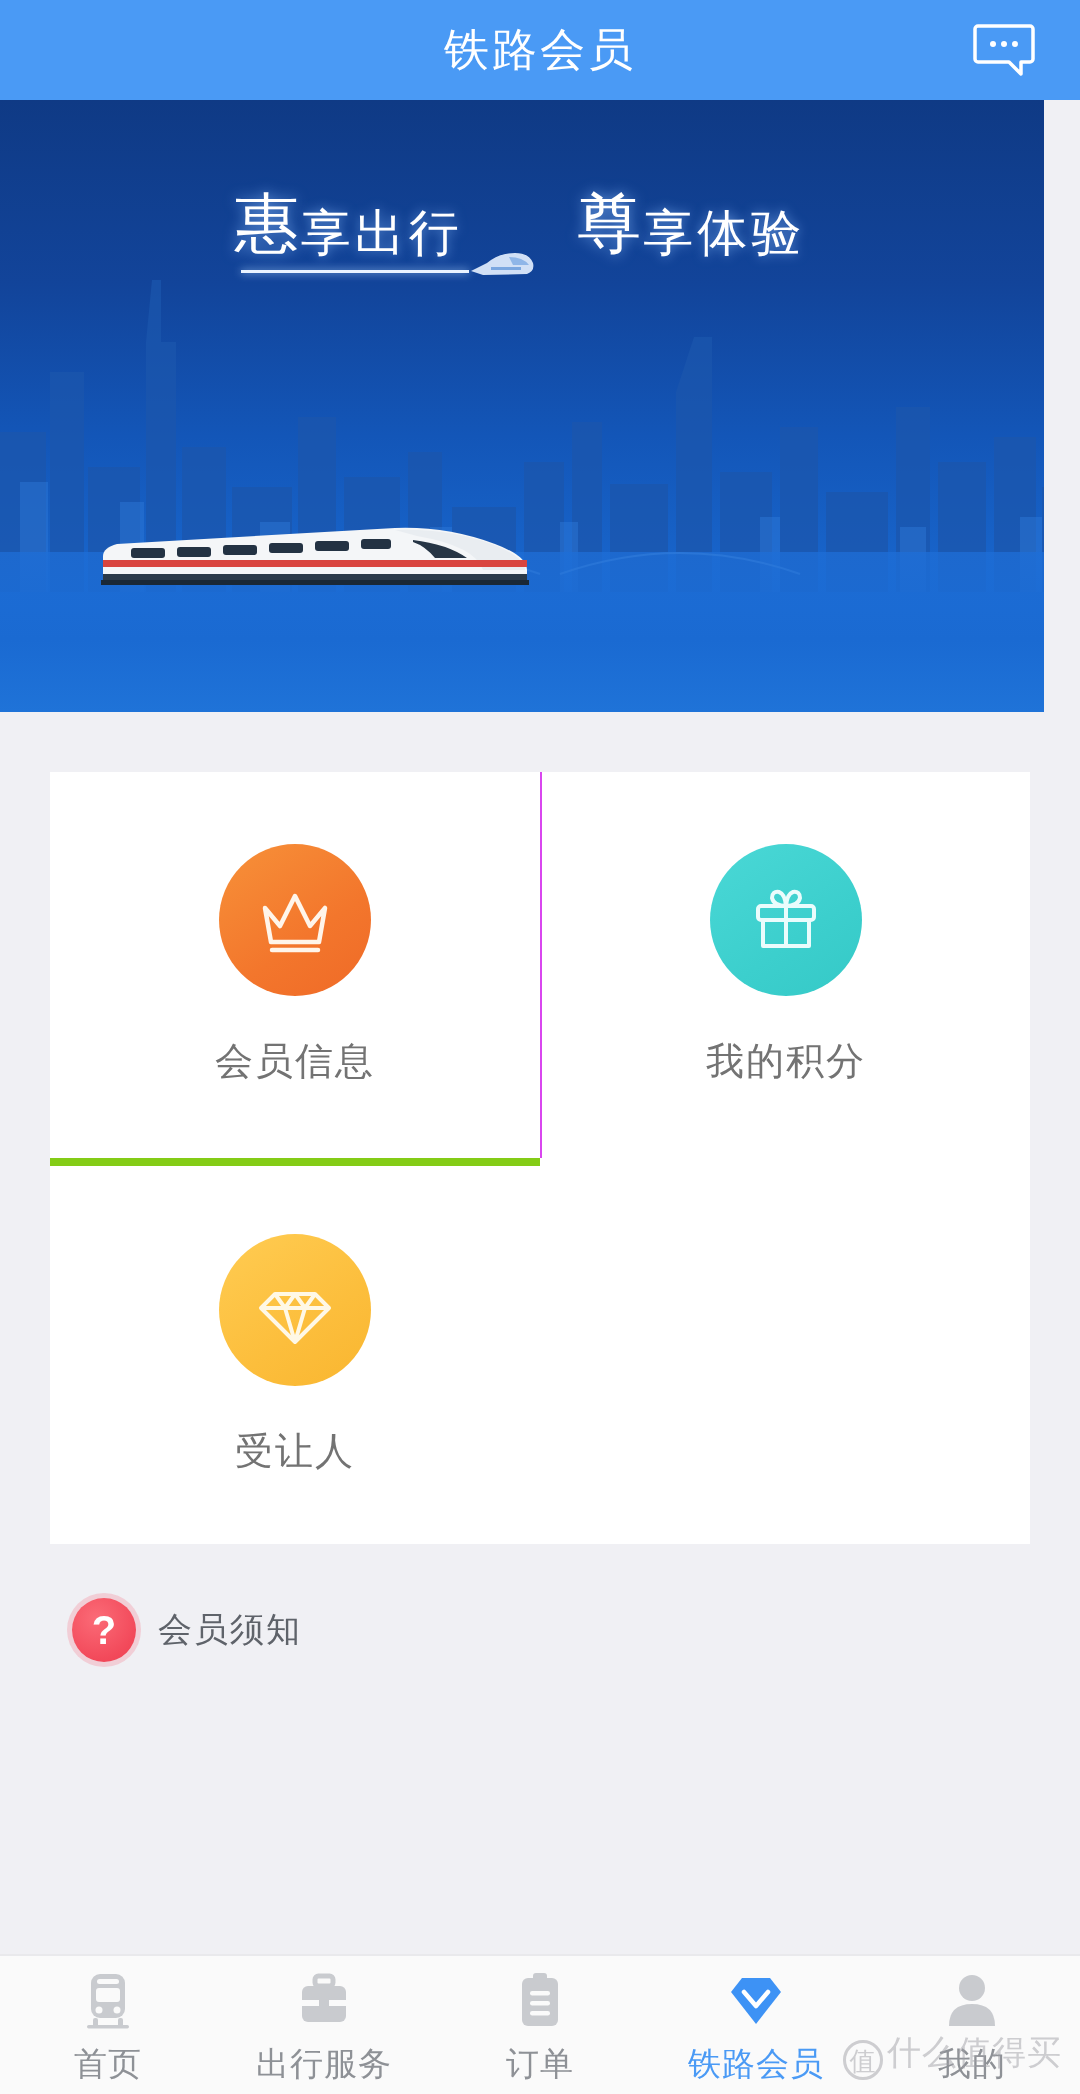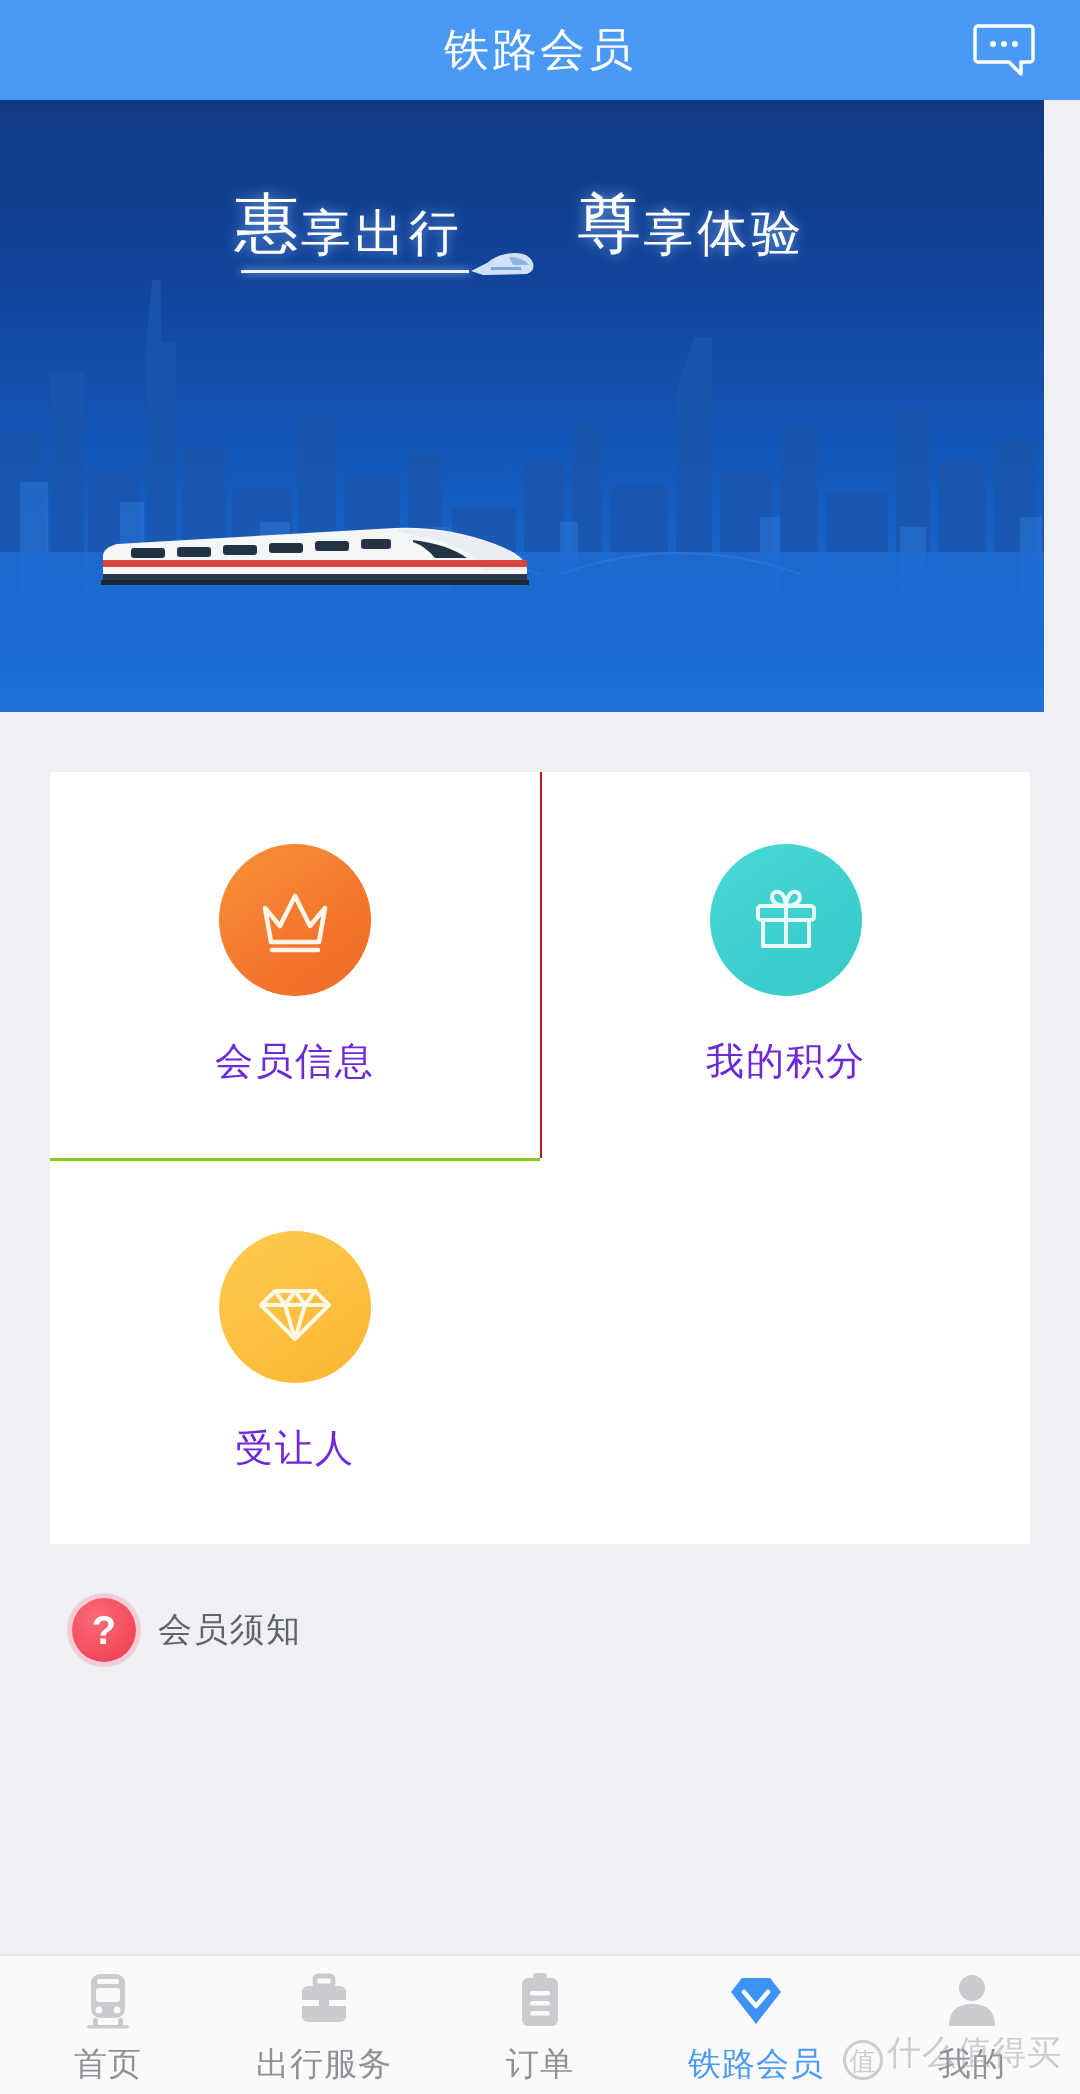--- a/index.html
+++ b/index.html
@@ -73,34 +73,34 @@
   
   .card {
     position:absolute; left:50px; top:772px; width:980px; height:772px;
     background:#ffffff;
     display:grid; grid-template-columns:1fr 1fr; grid-template-rows:1fr 1fr;
   }
   .card-cell {
     position:relative;
     display:flex; flex-direction:column; align-items:center; justify-content:center;
   }
-  .card-cell.right { border-left:2px solid #b91c1c; }
-  .card-cell.bottom-row { border-top:3px solid #84cc16; }
+  .card-cell.right { border-left:2px solid #d946ef; }
+  .card-cell.bottom-row { border-top:8px solid #84cc16; }
   .card-cell.right.bottom-row { border-left:2px solid #f0f0f2; }
   .icon-circle {
     width:152px; height:152px; border-radius:50%;
     display:flex; align-items:center; justify-content:center;
     position:relative;
   }
   .ic-crown { background:linear-gradient(145deg,#f79139 0%,#f3762c 60%,#ef6a27 100%); }
   .ic-gift  { background:linear-gradient(145deg,#4ad8d6 0%,#3ccfcd 60%,#35c9c7 100%); }
   .ic-diamond { background:linear-gradient(145deg,#ffcc52 0%,#fcbe3c 60%,#f9b630 100%); }
   .ic-coins { background:linear-gradient(145deg,#63aefb 0%,#4f9ef9 60%,#4596f8 100%); }
   .cell-label {
-    margin-top:40px; font-size:38px; color:#6d28d9; letter-spacing:2px;
+    margin-top:40px; font-size:38px; color:#737373; letter-spacing:2px;
   }
 
   
   .notice {
     position:absolute; left:72px; top:1598px;
     display:flex; align-items:center; gap:22px;
   }
   .notice-icon {
     width:64px; height:64px; border-radius:50%;
     background:radial-gradient(circle at 38% 32%, #fb6b77 0%, #f2495a 70%, #ee3f51 100%);

